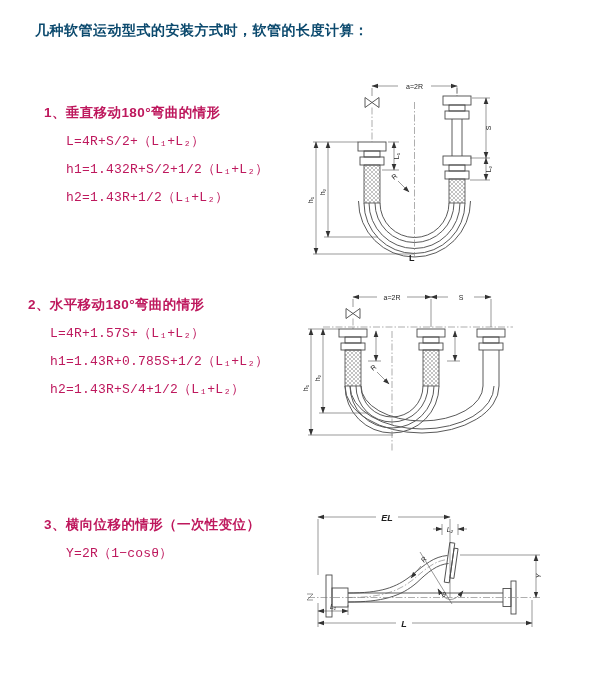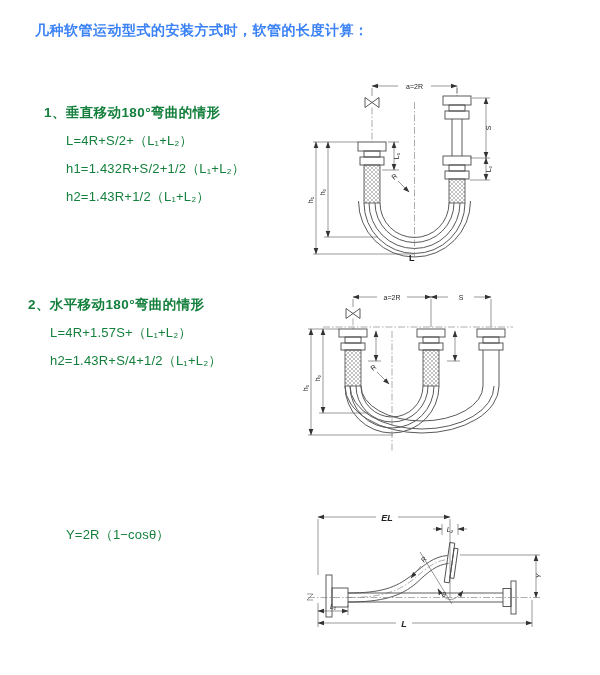--- a/index.html
+++ b/index.html
@@ -1,22 +1,22 @@
 <!DOCTYPE html>
 <html><head>
 <meta charset="utf-8">
 <style>
   * { margin:0; padding:0; box-sizing:border-box; }
   html,body { background:#ededed; }
   body { font-family:"Liberation Sans","DejaVu Sans",sans-serif; }
   .page { position:relative; width:600px; height:675px; background:#ffffff; margin:0 auto; overflow:hidden; }
-  .doc-title { position:absolute; left:35px; top:22px; font-size:14px; font-weight:bold; color:#3b82f6; letter-spacing:.5px; }
-  .sec-text { position:absolute; width:270px; color:#15803d; }
+  .doc-title { position:absolute; left:35px; top:22px; font-size:14px; font-weight:bold; color:#0c4a6e; letter-spacing:.5px; }
+  .sec-text { position:absolute; width:270px; color:#be185d; }
   .sec-text h2 { font-size:13.5px; font-weight:bold; letter-spacing:.4px; }
-  .sec-text p { font-size:13px; margin:10px 0 0 22px; letter-spacing:.2px; white-space:nowrap; }
+  .sec-text p { font-size:13px; margin:10px 0 0 22px; letter-spacing:.2px; white-space:nowrap;font-family:Liberation Mono, monospace; }
   .diagram { position:absolute; }
   svg { display:block; }
   .ln  { stroke:#4a4a4a; stroke-width:.9; fill:none; }
   .hose{ stroke:#5a5a5a; stroke-width:1; fill:none; }
   .dim { stroke:#555; stroke-width:.6; fill:none; }
   .cl  { stroke:#777; stroke-width:.6; fill:none; stroke-dasharray:7 2 1.5 2; }
   .braid { stroke:#444; stroke-width:.8; }
   text { fill:#1e1e1e; font-size:7px; font-family:"Liberation Sans","DejaVu Sans",sans-serif; }
   .big { font-size:9px; font-weight:bold; }
 </style>
@@ -120,20 +120,21 @@
       <text x="10.5" y="130" text-anchor="middle" font-size="6" transform="rotate(-90 10.5 130)">h₁</text>
       <text x="22.5" y="122" text-anchor="middle" font-size="6" transform="rotate(-90 22.5 122)">h₂</text>
 
       <text class="big" x="107" y="190.5">L</text>
     </svg>
   </div>
 
   <div class="sec-text" style="left:28px; top:296px;">
     <h2>2、水平移动180°弯曲的情形</h2>
     <p>L=4R+1.57S+（L₁+L₂）</p>
+    <p>h1=1.43R+0.785S+1/2（L₁+L₂）</p>
     <p>h2=1.43R+S/4+1/2（L₁+L₂）</p>
   </div>
 
   <div class="diagram" style="left:298px; top:283px;">
     <svg width="235" height="182" viewBox="0 0 235 182">
       <defs>
         <marker id="ar2" markerWidth="8" markerHeight="8" refX="6" refY="3" orient="auto-start-reverse" markerUnits="userSpaceOnUse">
           <path d="M0,0.7 L6.5,3 L0,5.3 Z" fill="#333"></path>
         </marker>
         <pattern id="br2" width="4" height="4" patternUnits="userSpaceOnUse">
@@ -208,20 +209,21 @@
         <line x1="10" y1="152" x2="95" y2="152"></line>
         <line x1="25" y1="46" x2="25" y2="130" marker-start="url(#ar2)" marker-end="url(#ar2)"></line>
         <line x1="21" y1="130" x2="70" y2="130"></line>
       </g>
       <text x="9.5" y="105" text-anchor="middle" font-size="6" transform="rotate(-90 9.5 105)">h₁</text>
       <text x="21.5" y="95" text-anchor="middle" font-size="6" transform="rotate(-90 21.5 95)">h₂</text>
     </svg>
   </div>
 
   <div class="sec-text" style="left:44px; top:516px;">
+    <h2>3、横向位移的情形（一次性变位）</h2>
     <p>Y=2R（1−cosθ）</p>
   </div>
 
   <div class="diagram" style="left:300px; top:505px;font-style:italic;">
     <svg width="250" height="140" viewBox="0 0 250 140">
       <defs>
         <marker id="ar3" markerWidth="8" markerHeight="8" refX="6" refY="3" orient="auto-start-reverse" markerUnits="userSpaceOnUse">
           <path d="M0,0.7 L6.5,3 L0,5.3 Z" fill="#333"></path>
         </marker>
       </defs>

